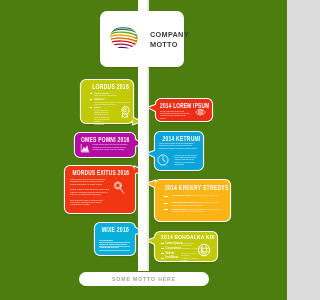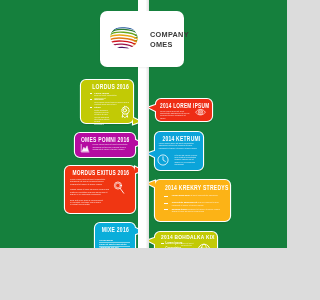--- a/index.html
+++ b/index.html
@@ -1,18 +1,18 @@
 <!DOCTYPE html>
 <html><head>
 <meta charset="utf-8">
 <style>
   html,body{margin:0;padding:0;}
   body{width:287px;height:300px;overflow:hidden;background:#dcdcdc;
        font-family:"Liberation Sans",sans-serif;}
-  #stage{position:relative;width:287px;height:248px;background:#15803d;overflow:hidden;}
+  #stage{position:relative;width:287px;height:300px;background:#4d7c0f;overflow:hidden;}
 
   .spine{position:absolute;left:138px;top:0;width:8px;height:271px;background:#ffffff;z-index:5;}
   .spine-shade{position:absolute;left:146px;top:0;width:2.5px;height:271px;z-index:5;
       background:linear-gradient(90deg,#fbfbfb,#e1e1e1);}
 
   .logocard{position:absolute;left:100px;top:11px;width:84px;height:56px;background:#fff;
       border-radius:7px;z-index:9;box-shadow:0 1px 2px rgba(0,0,0,.06);}
   .logocard .glb{position:absolute;left:10px;top:15px;width:28px;height:23px;}
   .logocard .cname{position:absolute;left:50px;top:19px;font-size:7.3px;font-weight:bold;
       color:#3a3a3a;letter-spacing:0.3px;line-height:9.6px;}
@@ -208,20 +208,20 @@
           <path d="M-6 57 C8 34 90 30 120 50 C128 56 116 62 96 66" stroke="#eaa512" stroke-width="5.6"></path>
           <path d="M-6 69 C8 46 90 42 120 62 C128 68 114 74 94 77" stroke="#e0790e" stroke-width="5.6"></path>
           <path d="M-3 81 C11 58 88 54 116 74 C124 80 110 86 90 88" stroke="#cf141e" stroke-width="5.6"></path>
           <path d="M4 92 C18 70 82 66 108 86 C114 91 102 96 86 97" stroke="#9a1348" stroke-width="5.2"></path>
           <path d="M16 102 C30 84 76 80 98 95" stroke="#4e1160" stroke-width="4.8"></path>
         </g>
       </svg>
     </div>
     <div class="cname">
       <div>COMPANY</div>
-      <div>OMES</div>
+      <div>MOTTO</div>
     </div>
   </div>
 
   <div class="motto">
     <span>SOME MOTTO HERE</span>
   </div>
 </div>
 
 </body></html>

